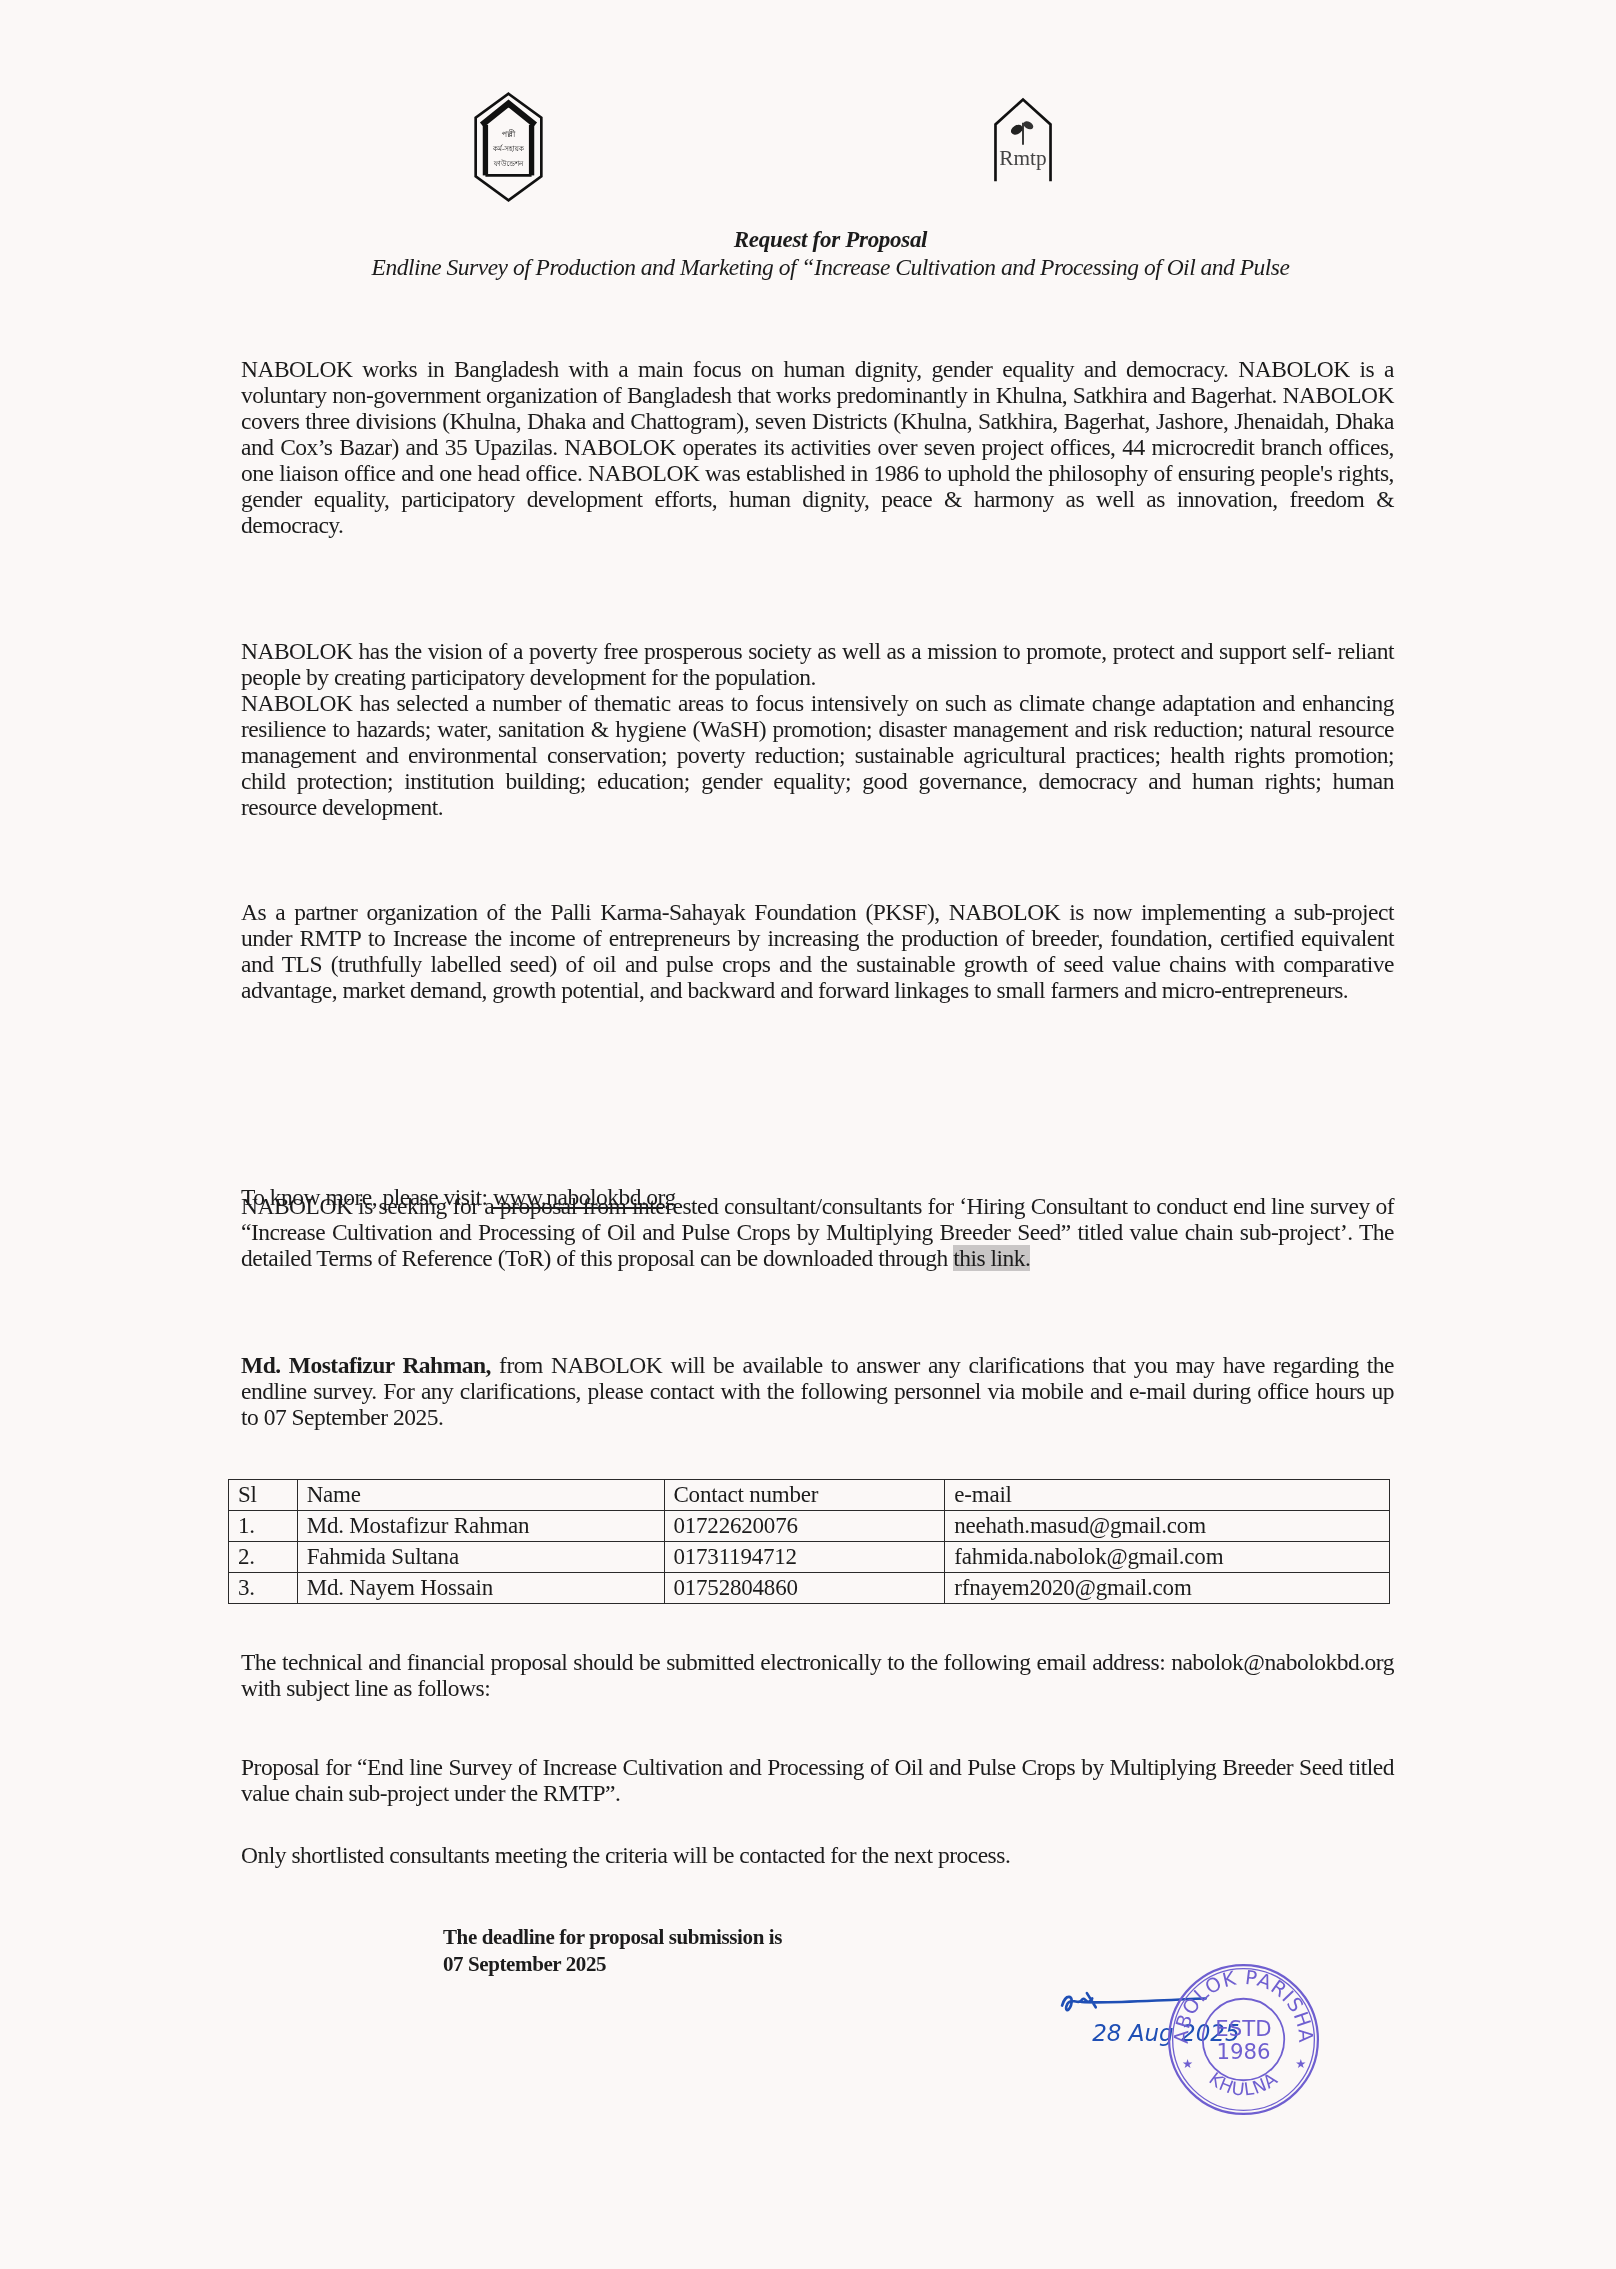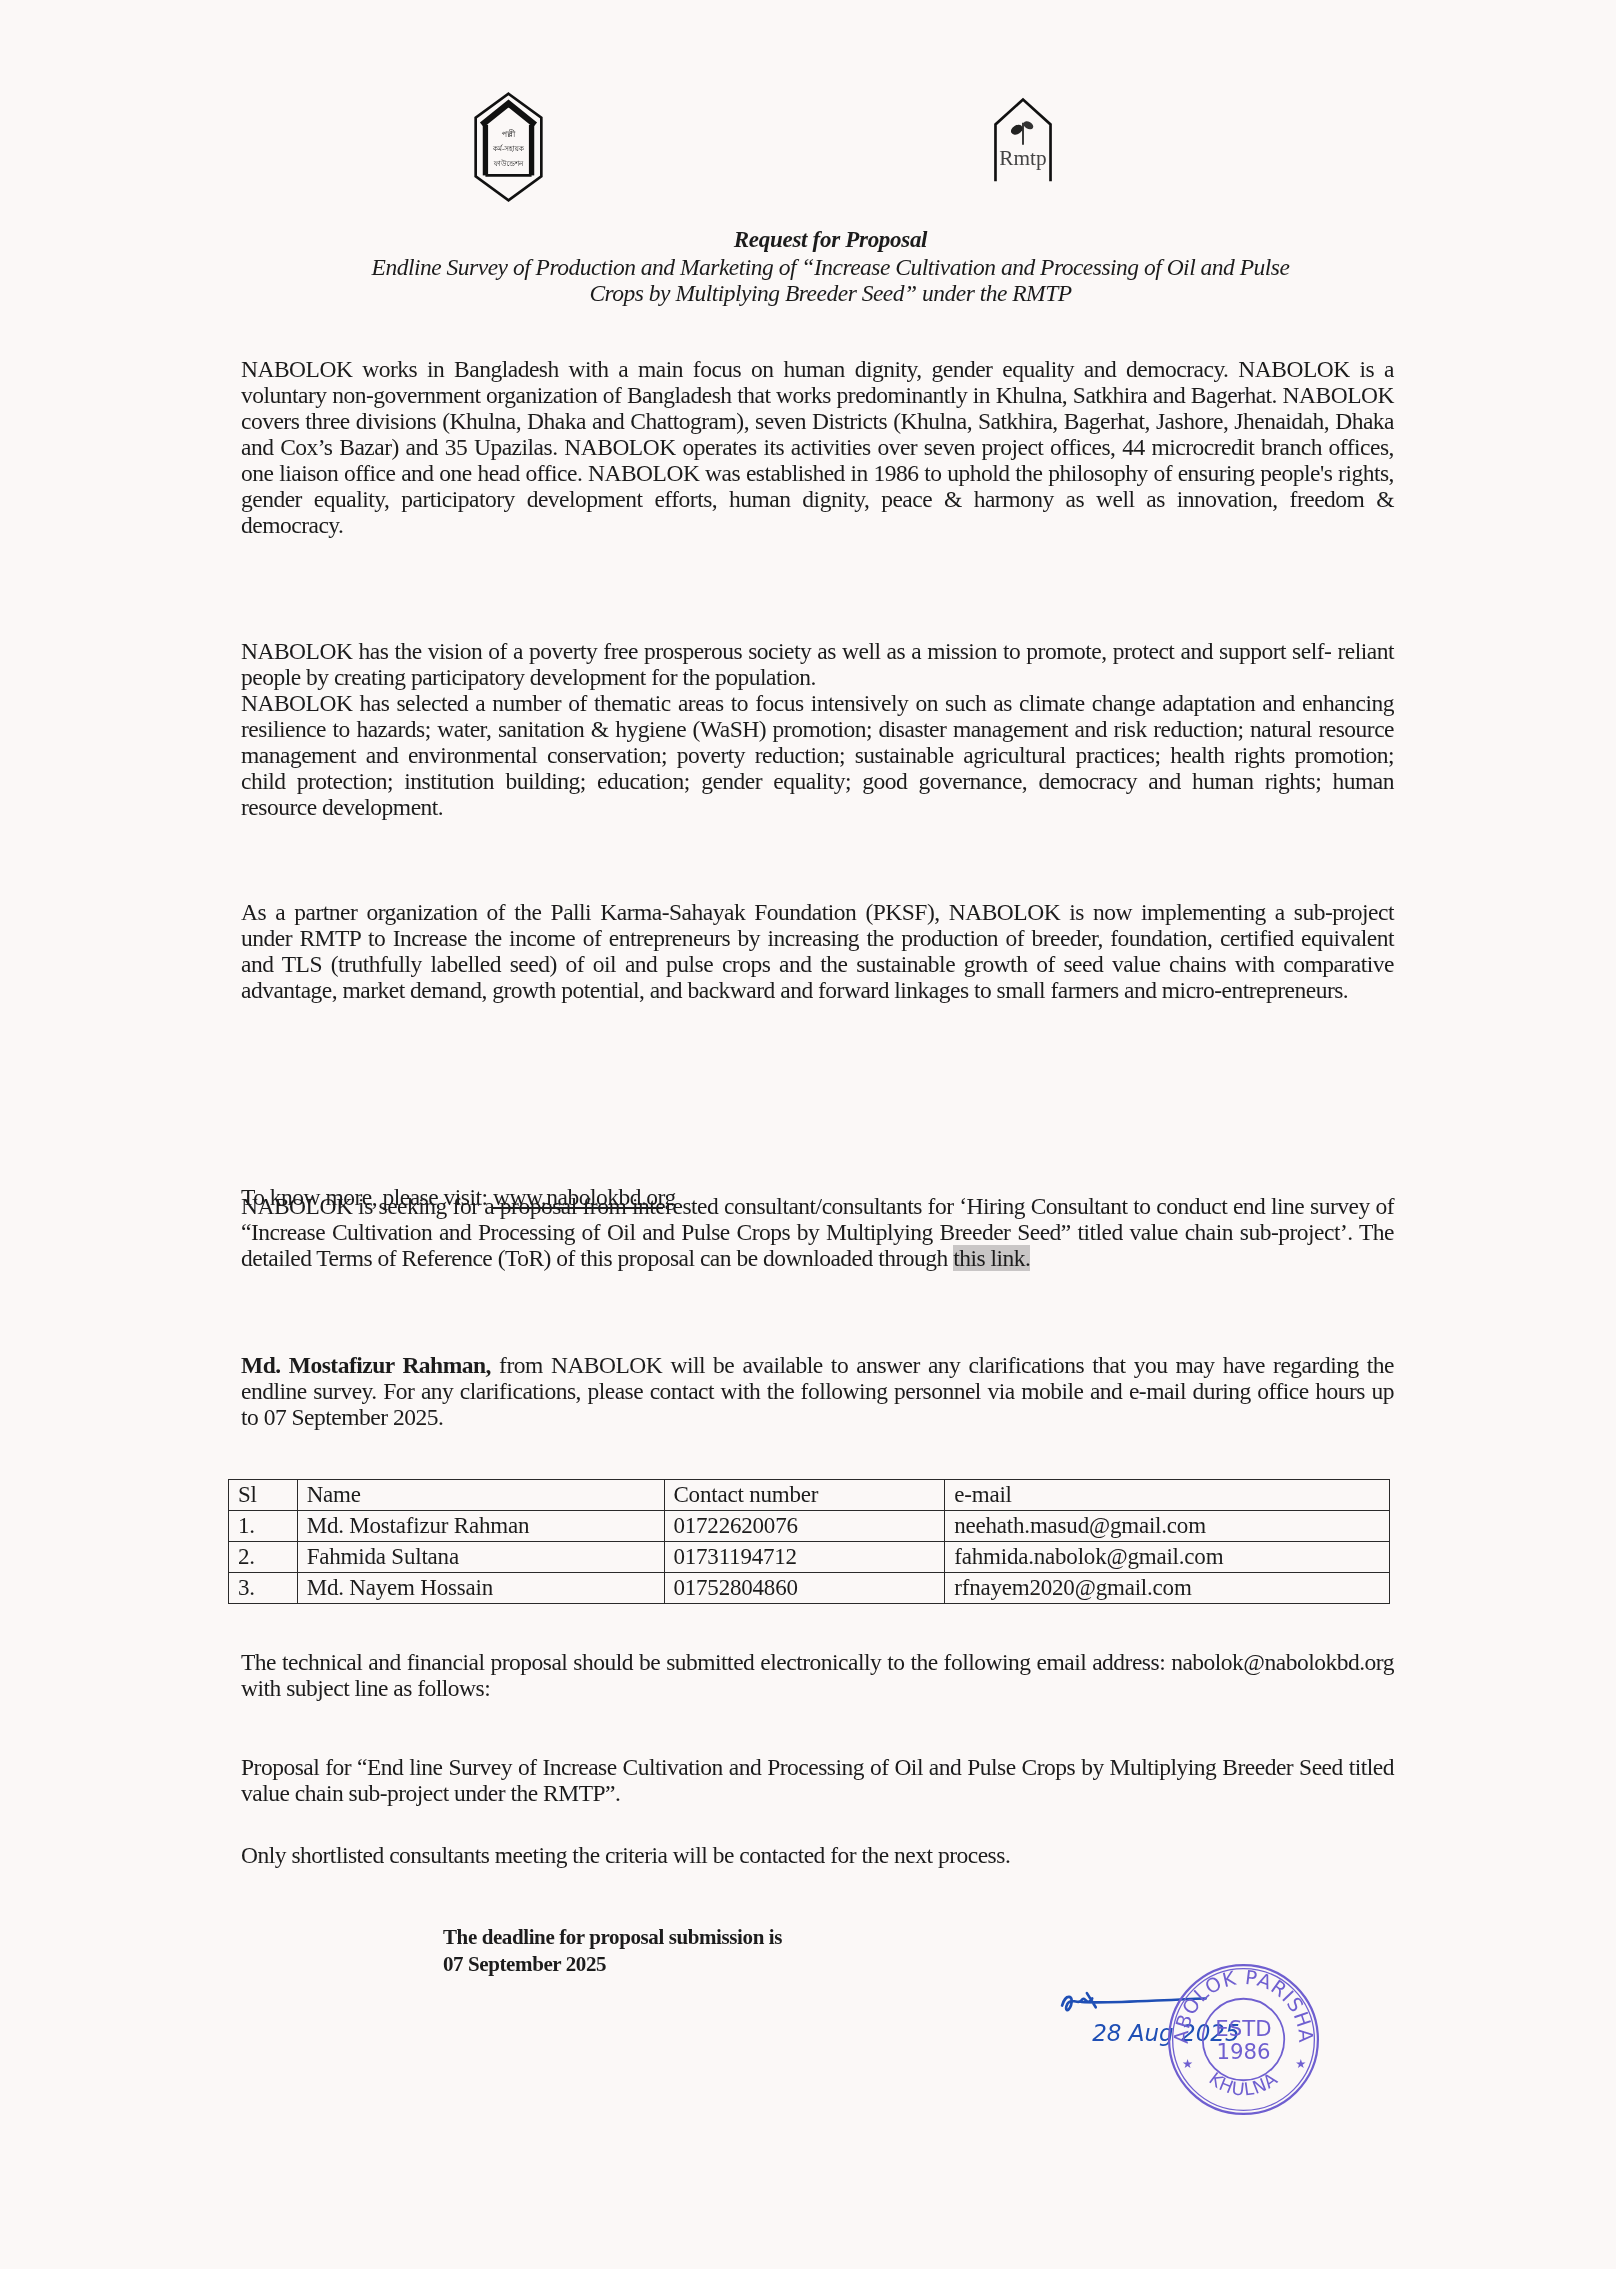--- a/index.html
+++ b/index.html
@@ -79,21 +79,20 @@
     <polyline points="5,96 5,32 36,4 67,32 67,96" fill="none" stroke="#111" stroke-width="3"></polyline>
     <line x1="36" y1="30" x2="36" y2="55" stroke="#222" stroke-width="2"></line>
     <ellipse cx="29" cy="38" rx="7" ry="5" fill="#222" transform="rotate(-30 29 38)"></ellipse>
     <ellipse cx="42" cy="33" rx="6" ry="4" fill="#333" transform="rotate(30 42 33)"></ellipse>
     <text x="36" y="78" font-size="24" text-anchor="middle" fill="#444" font-family="Liberation Serif, serif">Rmtp</text>
   </svg>
 
   <div class="header">
     <div class="rfp-title">Request for Proposal</div>
     <div class="rfp-subtitle">Endline Survey of Production and Marketing of “Increase Cultivation and Processing of Oil and Pulse</div>
-    <div class="rfp-subtitle">Crops by Multiplying Breeder Seed” under the RMTP</div>
   </div>
 
   <p class="body text-col p1">NABOLOK works in Bangladesh with a main focus on human dignity, gender equality and democracy. NABOLOK is a voluntary non-government organization of Bangladesh that works predominantly in Khulna, Satkhira and Bagerhat. NABOLOK covers three divisions (Khulna, Dhaka and Chattogram), seven Districts (Khulna, Satkhira, Bagerhat, Jashore, Jhenaidah, Dhaka and Cox’s Bazar) and 35 Upazilas. NABOLOK operates its activities over seven project offices, 44 microcredit branch offices, one liaison office and one head office. NABOLOK was established in 1986 to uphold the philosophy of ensuring people's rights, gender equality, participatory development efforts, human dignity, peace &amp; harmony as well as innovation, freedom &amp; democracy.</p>
 
   <div class="text-col p2">
     <p class="body nogap">NABOLOK has the vision of a poverty free prosperous society as well as a mission to promote, protect and support self- reliant people by creating participatory development for the population.</p>
     <p class="body nogap">NABOLOK has selected a number of thematic areas to focus intensively on such as climate change adaptation and enhancing resilience to hazards; water, sanitation &amp; hygiene (WaSH) promotion; disaster management and risk reduction; natural resource management and environmental conservation; poverty reduction; sustainable agricultural practices; health rights promotion; child protection; institution building; education; gender equality; good governance, democracy and human rights; human resource development.</p>
   </div>
 
   <p class="body text-col p3">As a partner organization of the Palli Karma-Sahayak Foundation (PKSF), NABOLOK is now implementing a sub-project under RMTP to Increase the income of entrepreneurs by increasing the production of breeder, foundation, certified equivalent and TLS (truthfully labelled seed) of oil and pulse crops and the sustainable growth of seed value chains with comparative advantage, market demand, growth potential, and backward and forward linkages to small farmers and micro-entrepreneurs.</p>

